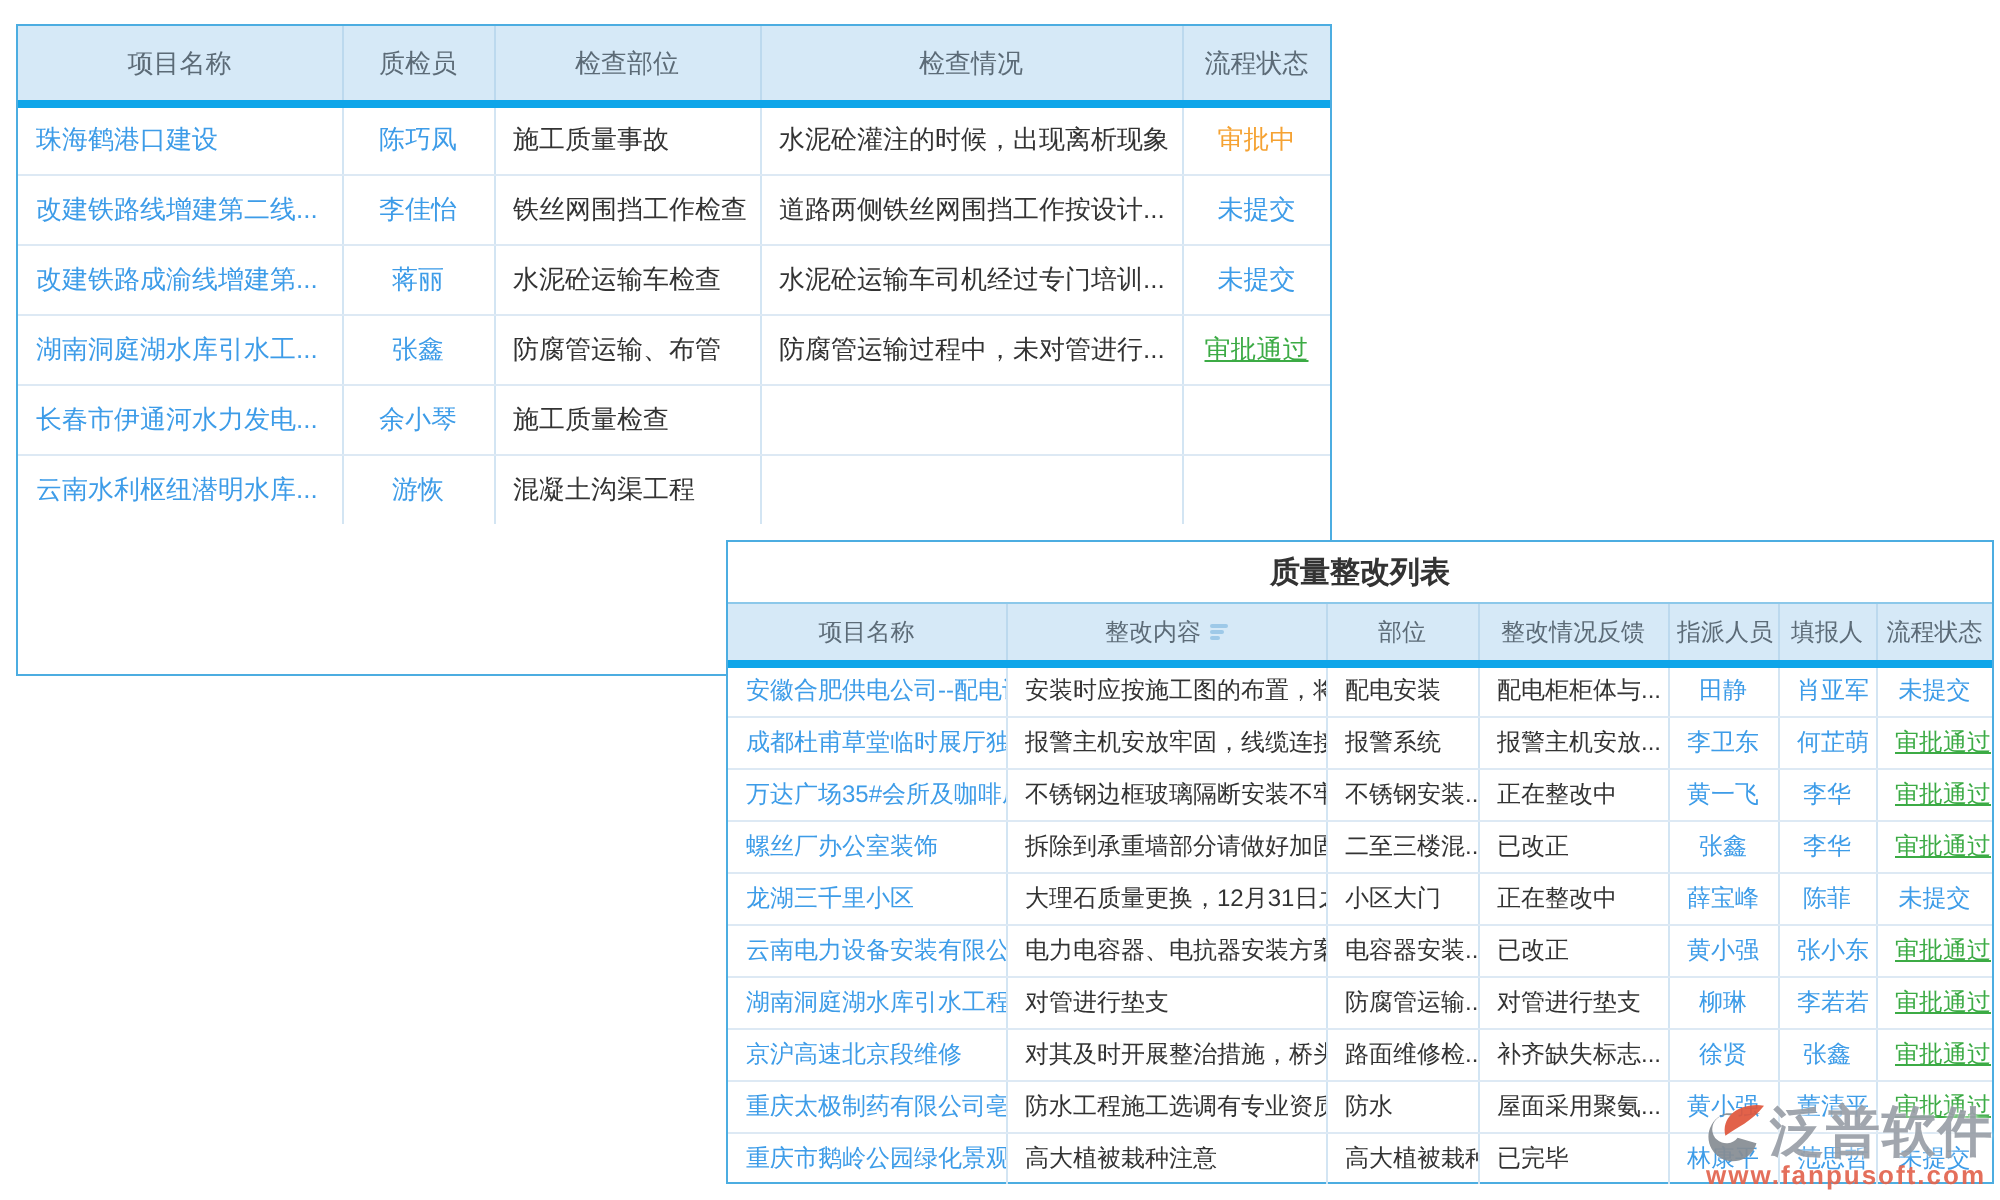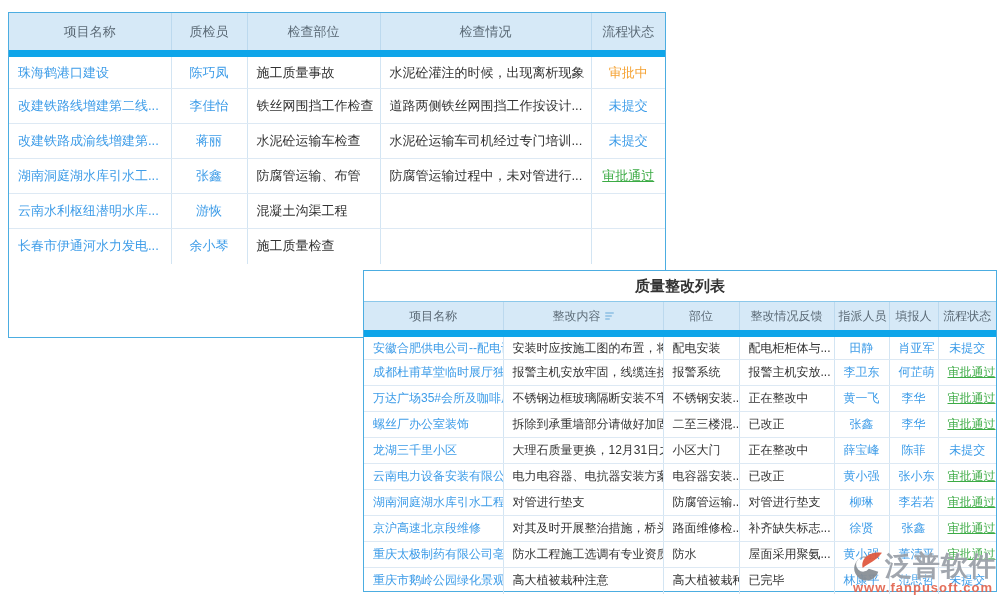--- a/index.html
+++ b/index.html
@@ -15,21 +15,21 @@
   .card-title{
     display:flex;align-items:center;justify-content:center;
     font-weight:bold;color:#333333;background:#ffffff;
     border-bottom:1px solid #8cc8ea;
   }
   #card1 .card-title{height:42px;font-size:20px;}
   #card2 .card-title{height:30px;font-size:15px;}
   table{border-collapse:collapse;width:100%;table-layout:fixed;}
   th{
     background:#d6e9f7;color:#5c6b77;font-weight:normal;
-    border-right:1px solid #bcd9ee;border-bottom:7px solid #0ea5e9;
+    border-right:1px solid #bcd9ee;border-bottom:4px solid #0ea5e9;
     white-space:nowrap;overflow:hidden;padding:0 4px;
   }
   th:last-child{border-right:none;font-family:Liberation Mono, monospace;}
   td{
     color:#333333;border-right:1px solid #d3e5f3;border-bottom:1px solid #dde9f4;
     white-space:nowrap;overflow:hidden;padding:0 9px;box-sizing:border-box;
   }
   td:last-child{border-right:none;}
   tr:last-child td{border-bottom:none;}
   #card1 th{height:37px;font-size:13px;}
@@ -104,30 +104,30 @@
           <td class="a-c st-blue">未提交</td>
         </tr>
         <tr>
           <td class="a-l c-link">湖南洞庭湖水库引水工...</td>
           <td class="a-c c-link">张鑫</td>
           <td class="a-l">防腐管运输、布管</td>
           <td class="a-l">防腐管运输过程中，未对管进行...</td>
           <td class="a-c st-green">审批通过</td>
         </tr>
         <tr>
+          <td class="a-l c-link">长春市伊通河水力发电...</td>
+          <td class="a-c c-link">余小琴</td>
+          <td class="a-l">施工质量检查</td>
+          <td class="a-l"></td>
+          <td class="a-c"></td>
+        </tr>
+        <tr>
           <td class="a-l c-link">云南水利枢纽潜明水库...</td>
           <td class="a-c c-link">游恢</td>
           <td class="a-l">混凝土沟渠工程</td>
-          <td class="a-l"></td>
-          <td class="a-c"></td>
-        </tr>
-        <tr>
-          <td class="a-l c-link">长春市伊通河水力发电...</td>
-          <td class="a-c c-link">余小琴</td>
-          <td class="a-l">施工质量检查</td>
           <td class="a-l"></td>
           <td class="a-c"></td>
         </tr>
       </tbody>
     </table>
 </div>
 
 <div class="table-card" id="card2">
   <div class="card-title">质量整改列表</div>
   <table id="card2-table">

